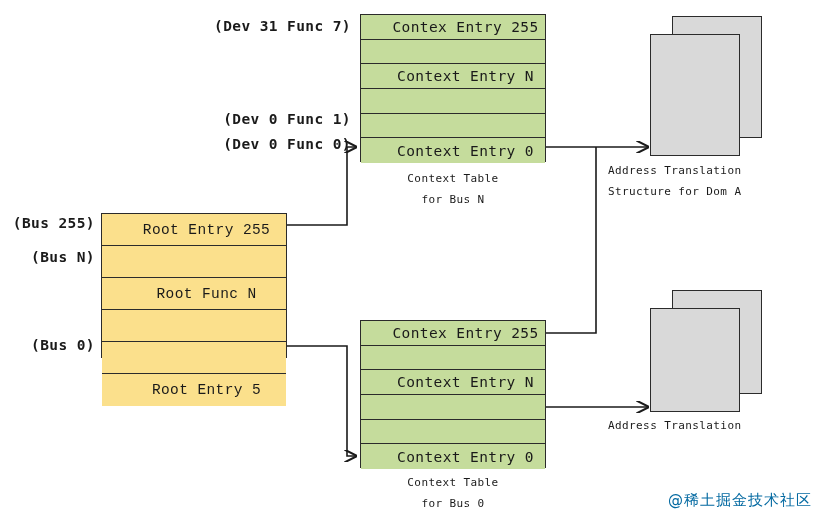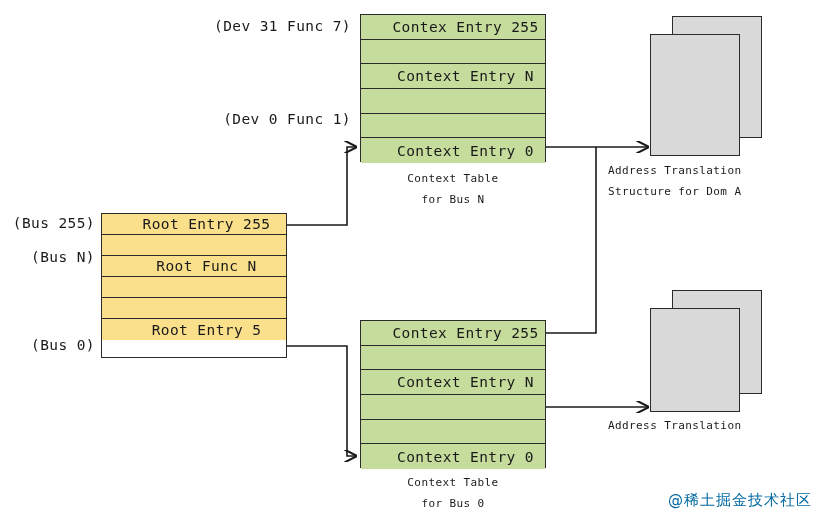--- a/index.html
+++ b/index.html
@@ -16,31 +16,31 @@
     box-sizing:border-box;
     border-bottom:1.5px solid #2b2b2b;
     display:flex;align-items:center;justify-content:center;
     font-size:14.5px;letter-spacing:.4px;white-space:nowrap;padding-left:25px;
   }
   .row:last-child{border-bottom:none;}
   .yellow{background:#fbe08c;}
   .green{background:#c5dc9c;}
 
   #root-table{left:101px;top:213px;width:186px;height:145px;}
-  #root-table .row{height:21px;}
+  #root-table .row{height:32px;font-family:Liberation Mono, monospace;}
 
   #ctx-table-n{left:360px;top:14px;width:186px;height:148px;}
   #ctx-table-n .row{height:24.67px;}
 
   #ctx-table-0{left:360px;top:320px;width:186px;height:148px;}
   #ctx-table-0 .row{height:24.67px;}
 
   .side-label{
     position:absolute;font-size:14.5px;letter-spacing:.4px;
-    white-space:nowrap;text-align:right;
+    white-space:nowrap;text-align:right;font-weight:bold;
   }
   .caption{
     position:absolute;font-size:11px;letter-spacing:.4px;
     white-space:nowrap;text-align:center;line-height:21px;
   }
 
   .docstack{position:absolute;}
   .docstack .sheet{
     position:absolute;background:#d9d9d9;border:1.5px solid #2b2b2b;
     box-sizing:border-box;
@@ -101,20 +101,21 @@
     <div class="row green">Contex Entry 255</div>
     <div class="row green"></div>
     <div class="row green">Context Entry N</div>
     <div class="row green"></div>
     <div class="row green"></div>
     <div class="row green">Context Entry 0</div>
   </div>
 
   <div class="side-label" style="left:185px;top:18px;width:166px;">(Dev 31 Func 7)</div>
   <div class="side-label" style="left:185px;top:111px;width:166px;">(Dev 0 Func 1)</div>
+  <div class="side-label" style="left:185px;top:136px;width:166px;">(Dev 0 Func 0)</div>
 
   <div class="caption" style="left:360px;top:168px;width:186px;">
     <div>Context Table</div>
     <div>for Bus N</div>
   </div>
 
   <div class="table" id="ctx-table-0">
     <div class="row green">Contex Entry 255</div>
     <div class="row green"></div>
     <div class="row green">Context Entry N</div>

